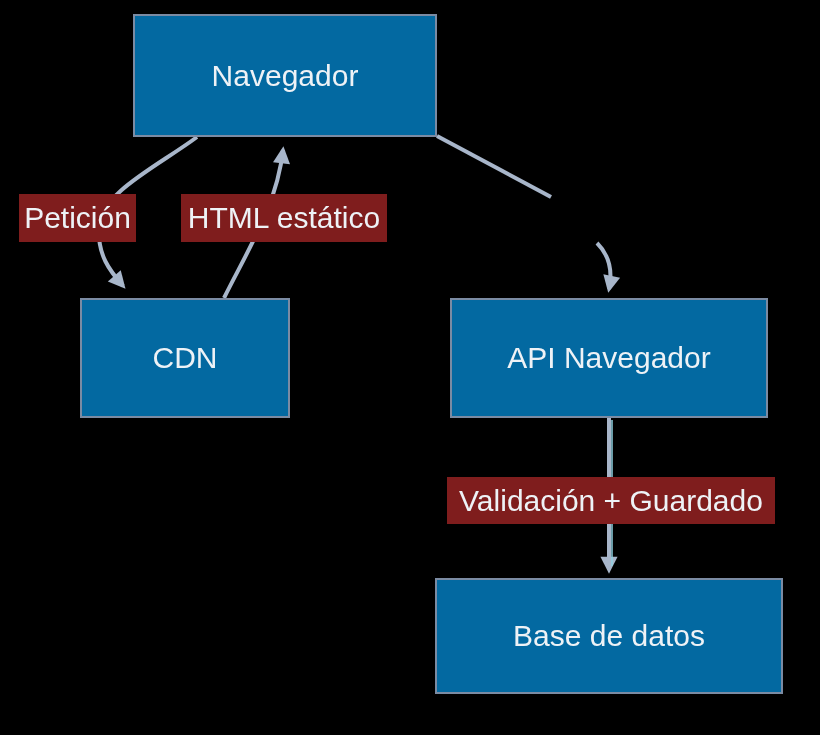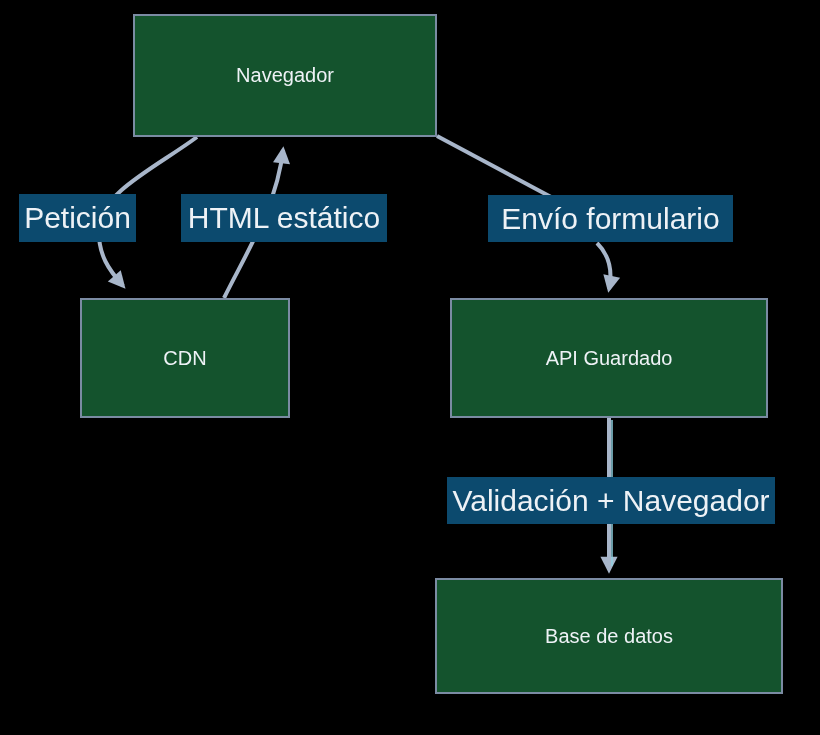--- a/index.html
+++ b/index.html
@@ -16,33 +16,33 @@
     font-family: "Liberation Sans", "DejaVu Sans", sans-serif;
   }
   #arrows {
     position: absolute;
     left: 0; top: 0;
     width: 820px; height: 735px;
   }
   .node {
     position: absolute;
     box-sizing: border-box;
-    background: #14532d;
+    background: #0369a1;
     border: 2px solid #7b8ba3;
     color: #eef2f6;
-    font-size: 20px;
+    font-size: 30px;
     display: flex;
     align-items: center;
     justify-content: center;
     white-space: nowrap;
   }
   .edge-label {
     position: absolute;
     box-sizing: border-box;
-    background: #0c4a6e;
+    background: #7f1d1d;
     color: #eef2f6;
     font-size: 30px;
     display: flex;
     align-items: center;
     justify-content: center;
     white-space: nowrap;
   }
   .arrow-path {
     fill: none;
     stroke: #a8b6ca;
@@ -87,37 +87,34 @@
   </svg>
 
   <div class="edge-label" id="label-peticion">
     <span>Petición</span>
   </div>
 
   <div class="edge-label" id="label-html-estatico">
     <span>HTML estático</span>
   </div>
 
-  <div class="edge-label" id="label-envio-formulario">
-    <span>Envío formulario</span>
-  </div>
 
   <div class="edge-label" id="label-validacion-guardado">
-    <span>Validación + Navegador</span>
+    <span>Validación + Guardado</span>
   </div>
 
   <div class="node" id="node-navegador">
     <span>Navegador</span>
   </div>
 
   <div class="node" id="node-cdn">
     <span>CDN</span>
   </div>
 
   <div class="node" id="node-api-directus">
-    <span>API Guardado</span>
+    <span>API Navegador</span>
   </div>
 
   <div class="node" id="node-base-de-datos">
     <span>Base de datos</span>
   </div>
 
 </div>
 
 </body></html>

